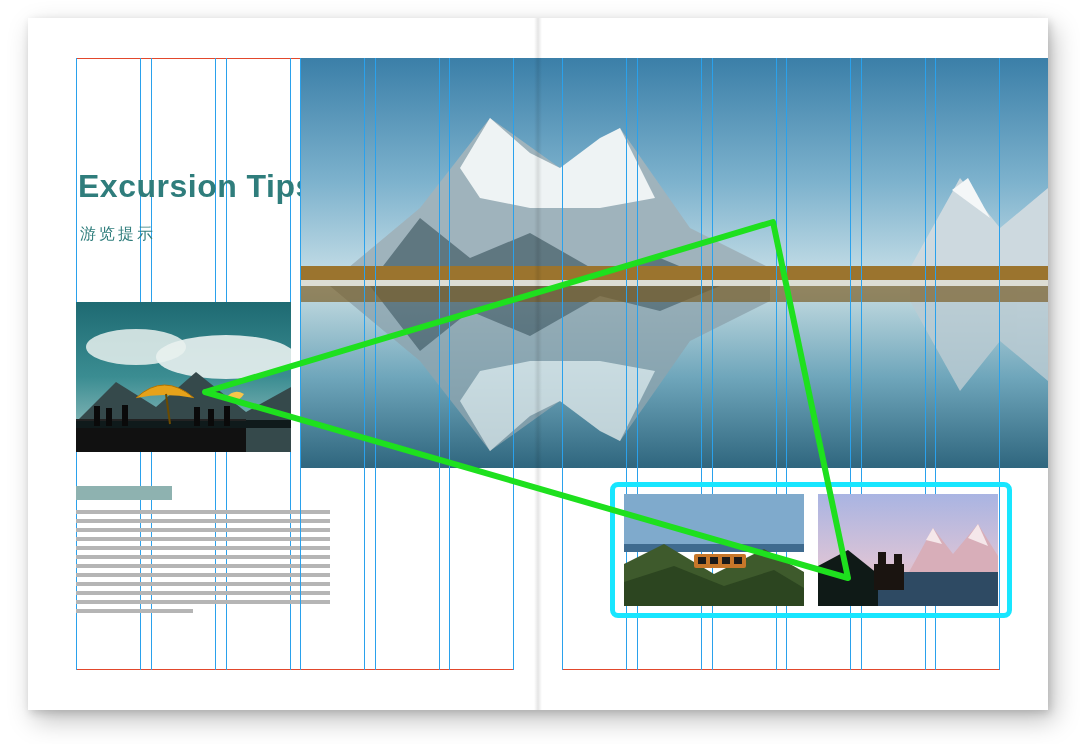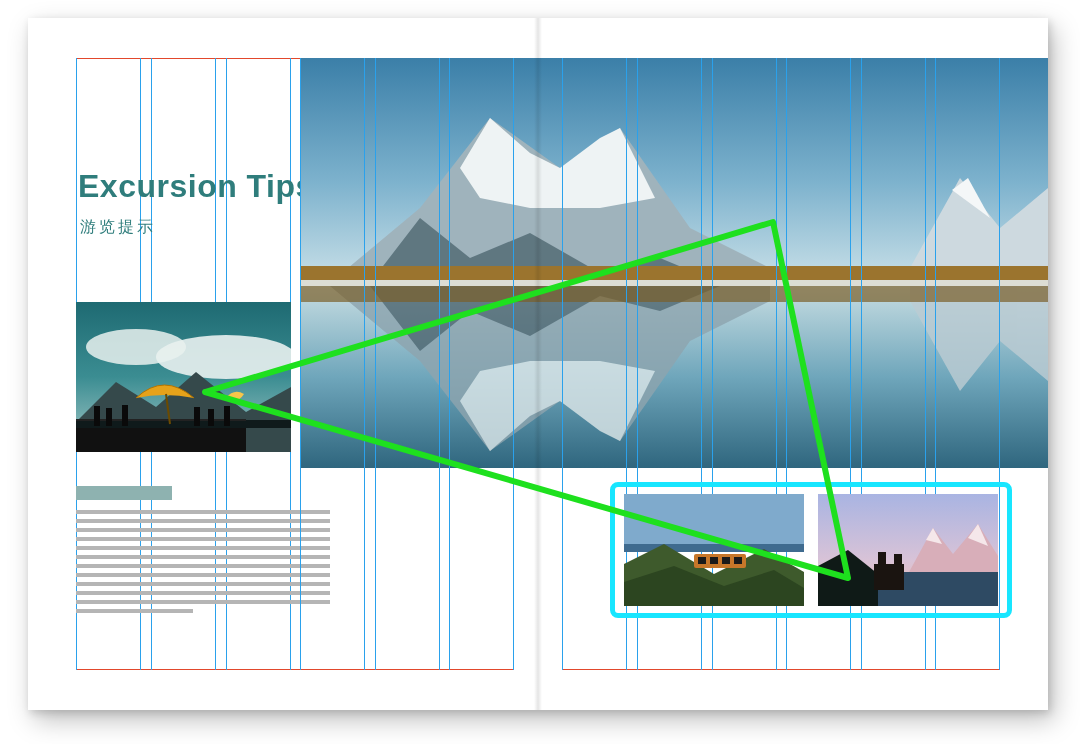--- a/index.html
+++ b/index.html
@@ -145,21 +145,21 @@
       <div class="grid" style="left:48px; width:438px;">
         <div class="col" style="left:0px;   width:65px;"></div>
         <div class="col" style="left:75px;  width:65px;"></div>
         <div class="col" style="left:150px; width:65px;"></div>
         <div class="col" style="left:224px; width:65px;"></div>
         <div class="col" style="left:299px; width:65px;"></div>
         <div class="col" style="left:373px; width:65px;"></div>
       </div>
 
       <div class="title-en" style="left:50px; top:150px;">Excursion Tips</div>
-      <div class="title-zh" style="left:52px; top:199px;">游览提示</div>
+      <div class="title-zh" style="left:52px; top:206px;">游览提示</div>
 
       <div class="img-box" style="left:48px; top:284px; width:215px; height:150px;">
         <svg viewBox="0 0 215 150" preserveAspectRatio="xMidYMid slice">
           <defs>
             <linearGradient id="skyA" x1="0" y1="0" x2="0" y2="1">
               <stop offset="0" stop-color="#1e6a72"></stop>
               <stop offset="0.5" stop-color="#3b8d92"></stop>
               <stop offset="1" stop-color="#a8c9c8"></stop>
             </linearGradient>
           </defs>

